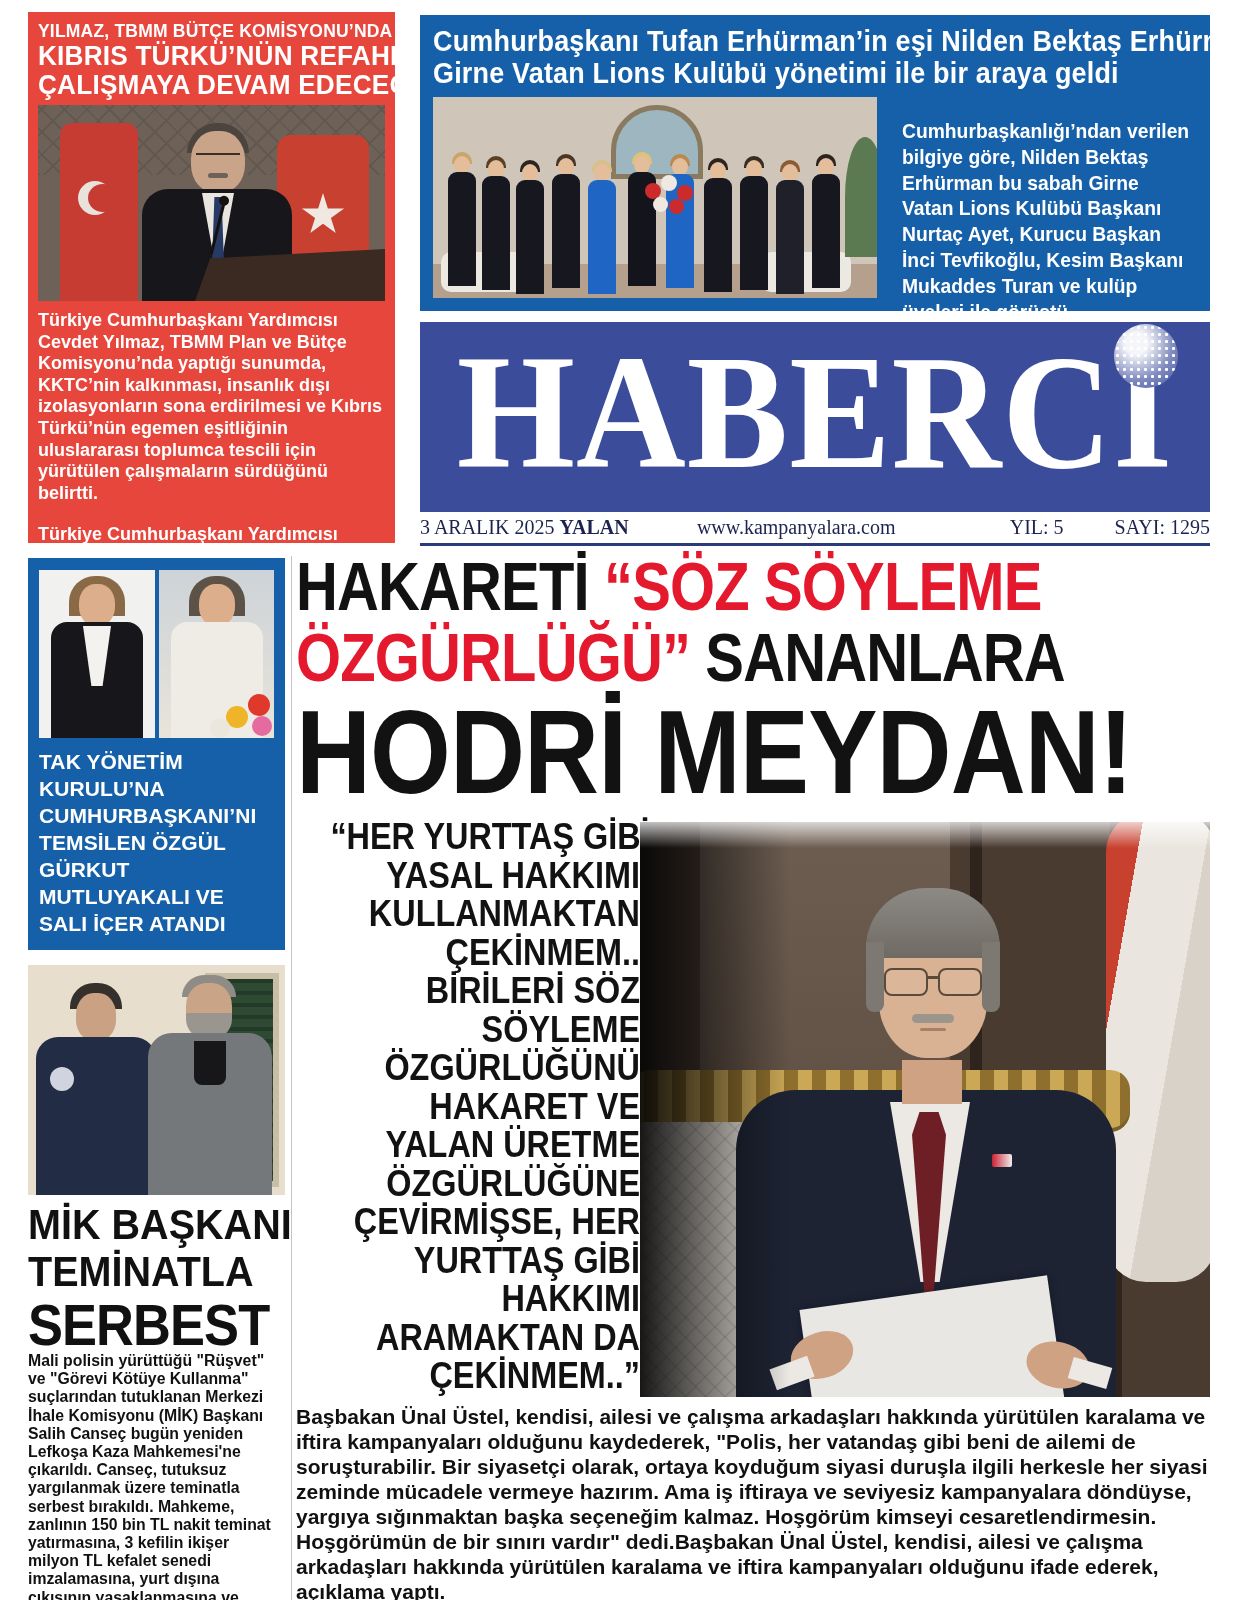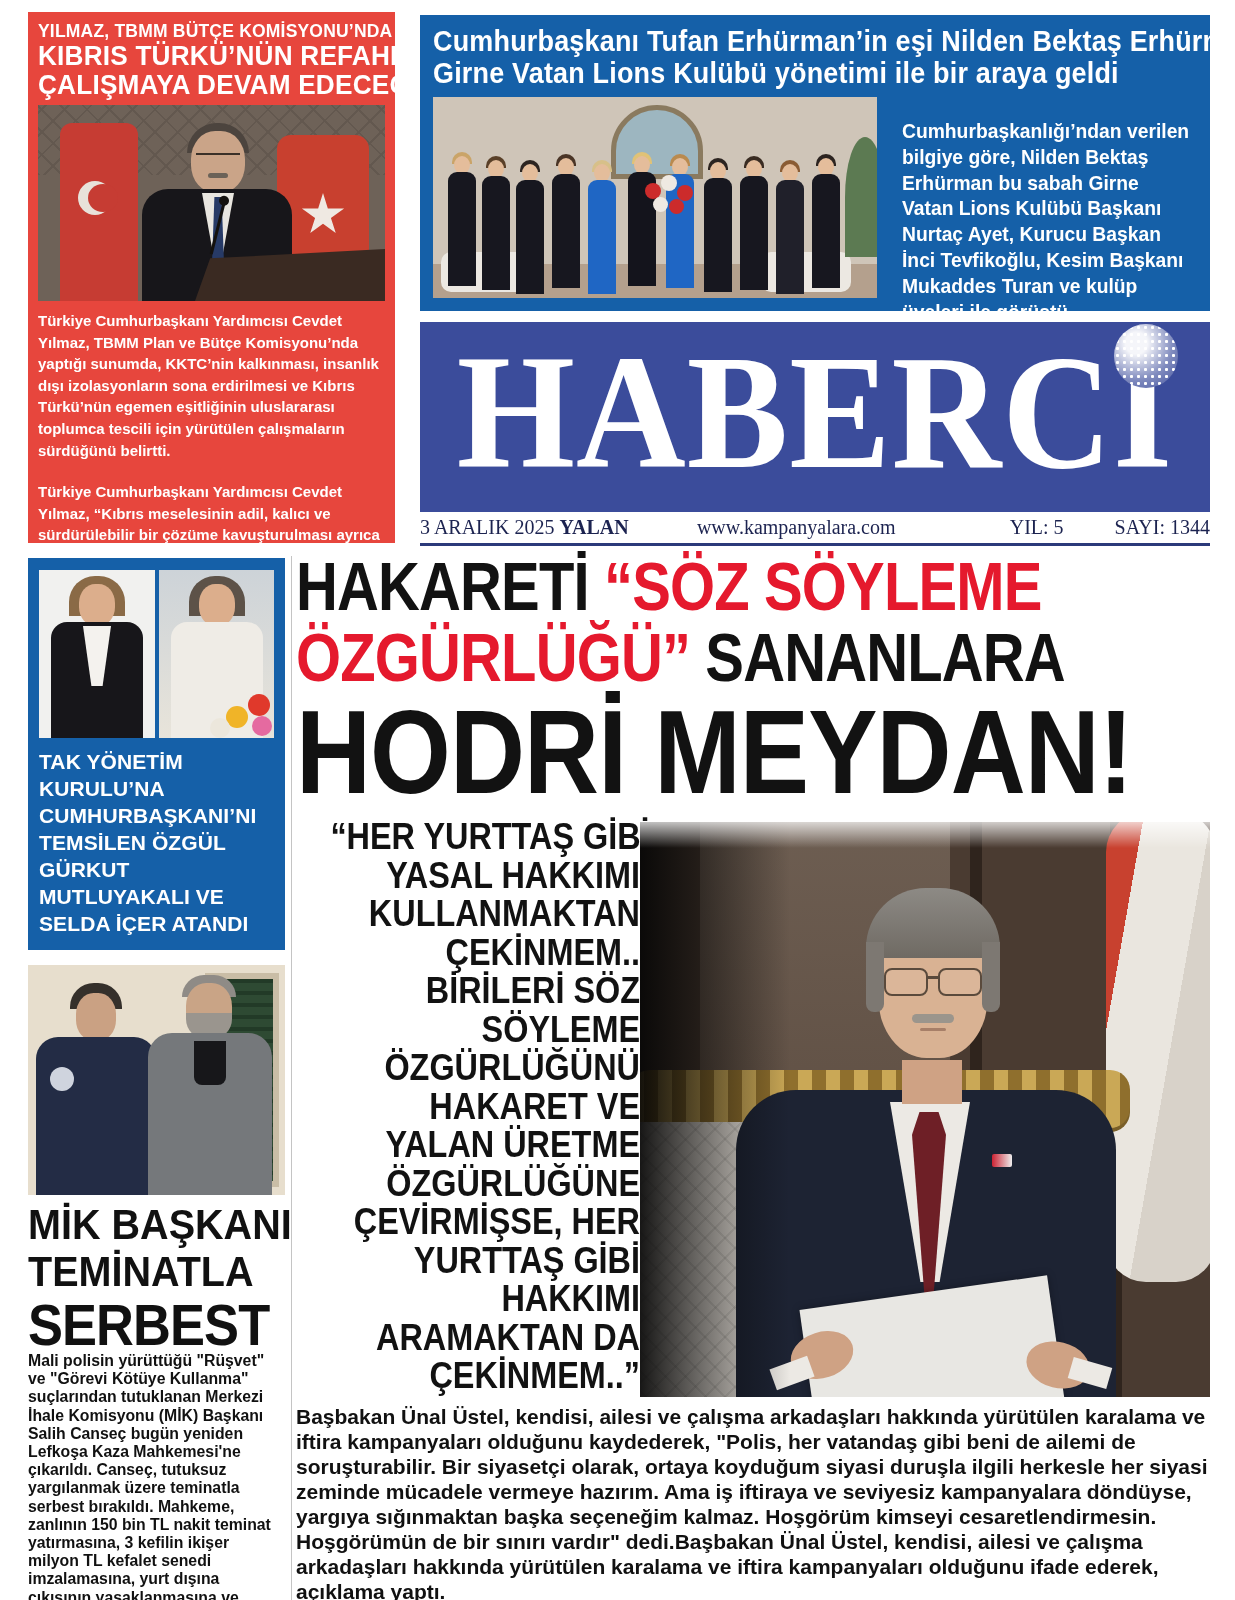--- a/index.html
+++ b/index.html
@@ -24,21 +24,21 @@
   .spk .hair{position:absolute;left:45px;top:0;width:62px;height:30px;border-radius:30px 30px 0 0;background:#4c443e;}
   .spk .face{position:absolute;left:49px;top:8px;width:54px;height:62px;border-radius:45%;background:#caa488;}
   .spk .glasses{position:absolute;left:54px;top:30px;width:44px;height:10px;border-top:2px solid #3a3028;}
   .spk .mus{position:absolute;left:66px;top:50px;width:20px;height:5px;border-radius:3px;background:#6b6258;}
   .spk .suit{position:absolute;left:0;top:66px;width:150px;height:112px;border-radius:26px 26px 0 0;background:#17161a;}
   .spk .shirt{position:absolute;left:60px;top:70px;width:32px;height:70px;background:#e9e6e0;clip-path:polygon(0 0,100% 0,60% 100%,40% 100%);}
   .spk .tie{position:absolute;left:70px;top:74px;width:12px;height:66px;background:#273a66;clip-path:polygon(20% 0,80% 0,100% 100%,0 100%);}
   .podium{position:absolute;right:0;bottom:0;width:190px;height:52px;background:#3a2a22;clip-path:polygon(8% 18%,100% 0,100% 100%,0 100%);}
   .mic{position:absolute;left:178px;bottom:46px;width:3px;height:52px;background:#14110e;transform:rotate(14deg);}
   .mic:after{content:"";position:absolute;left:-4px;top:-8px;width:10px;height:10px;border-radius:50%;background:#14110e;}
-  .red-body{color:#fff;font-weight:700;font-size:15px;line-height:21.6px;margin-top:9px;}
+  .red-body{color:#fff;font-weight:700;font-size:18px;line-height:21.6px;margin-top:9px;}
   .red-body + .red-body{margin-top:20px;}
 
   
   .blue-box{position:absolute;left:420px;top:15px;width:790px;height:296px;background:#1560a8;padding:10px 13px;}
   .blue-h{color:#fff;font-weight:900;font-size:29px;line-height:32px;white-space:nowrap;transform:scaleX(.93);transform-origin:0 50%;letter-spacing:.2px;}
   .lions-photo{position:absolute;left:13px;top:82px;width:444px;height:201px;background:#cfc5b8;overflow:hidden;}
   .lions-photo .floor{position:absolute;left:0;bottom:0;right:0;height:34px;background:#b4a08d;}
   .lions-photo .mirror{position:absolute;left:178px;top:8px;width:92px;height:74px;border:5px solid #8a7a5f;border-radius:46px 46px 0 0;background:#9db6c0;}
   .lions-photo .sofa{position:absolute;bottom:6px;width:90px;height:40px;border-radius:10px;background:#ece8e2;}
   .lions-photo .sofa.r{right:26px;left:auto;}
@@ -264,21 +264,21 @@
   <section class="masthead" data-name="masthead">
     <div class="mast-title" data-name="newspaper-title">HABERCİ</div>
     <div class="globe" data-name="globe-icon"></div>
   </section>
 
   <div class="dateline" data-name="dateline-bar">
     <span data-name="issue-date"><span>3 ARALIK 2025 </span><b data-name="issue-day">YALAN</b></span>
     <span data-name="website-url">www.kampanyalara.com</span>
     <span class="dl-right" data-name="issue-info">
       <span data-name="year-label">YIL: 5</span>
-      <span data-name="issue-number">SAYI: 1344</span>
+      <span data-name="issue-number">SAYI: 1295</span>
     </span>
   </div>
 
   <aside class="tak-box" data-name="story-tak-box">
     <div class="tak-photos" data-name="photo-tak-appointees">
       <div class="tak-p l" data-name="photo-ozgul-gurkut">
         <div class="tp-hair" data-name="appointee1-hair"></div>
         <div class="tp-face" data-name="appointee1-face"></div>
         <div class="tp-body" data-name="appointee1-blazer"></div>
         <div class="tp-shirt" data-name="appointee1-top"></div>
@@ -286,21 +286,21 @@
       <div class="tak-p r" data-name="photo-selda-icer">
         <div class="tp-hair tp-hair2" data-name="appointee2-hair"></div>
         <div class="tp-face" data-name="appointee2-face"></div>
         <div class="tp-body tp-body2" data-name="appointee2-blouse"></div>
         <i class="flower" style="right:4px;bottom:22px;width:22px;height:22px;background:#e0392b" data-name="flower"></i>
         <i class="flower" style="right:26px;bottom:10px;width:22px;height:22px;background:#f0b428" data-name="flower"></i>
         <i class="flower" style="right:2px;bottom:2px;width:20px;height:20px;background:#e56aa0" data-name="flower"></i>
         <i class="flower" style="right:44px;bottom:0;width:20px;height:20px;background:#ece7dc" data-name="flower"></i>
       </div>
     </div>
-    <div class="tak-h" data-name="story-tak-headline">TAK YÖNETİM KURULU’NA CUMHURBAŞKANI’NI TEMSİLEN ÖZGÜL GÜRKUT MUTLUYAKALI VE SELDA İÇER ATANDI</div>
+    <div class="tak-h" data-name="story-tak-headline">TAK YÖNETİM KURULU’NA CUMHURBAŞKANI’NI TEMSİLEN ÖZGÜL GÜRKUT MUTLUYAKALI VE SALI İÇER ATANDI</div>
     <div class="tak-body" data-name="story-tak-body">TAK Yönetim Kurulu’na Cumhurbaşkanı Tufan Erhürman’ı temsilen, Özgül Gürkut Mutluyakalı ve Selda İçer atandı.</div>
   </aside>
 
   <div class="arrest" data-name="photo-mik-arrest">
     <div class="win" data-name="photo-window-shutter"></div>
     <div class="cop" data-name="police-officer-figure">
       <i class="hr" data-name="officer-hair"></i>
       <i class="fc" data-name="officer-face"></i>
       <i class="bd" data-name="officer-jacket"></i>
     </div>

